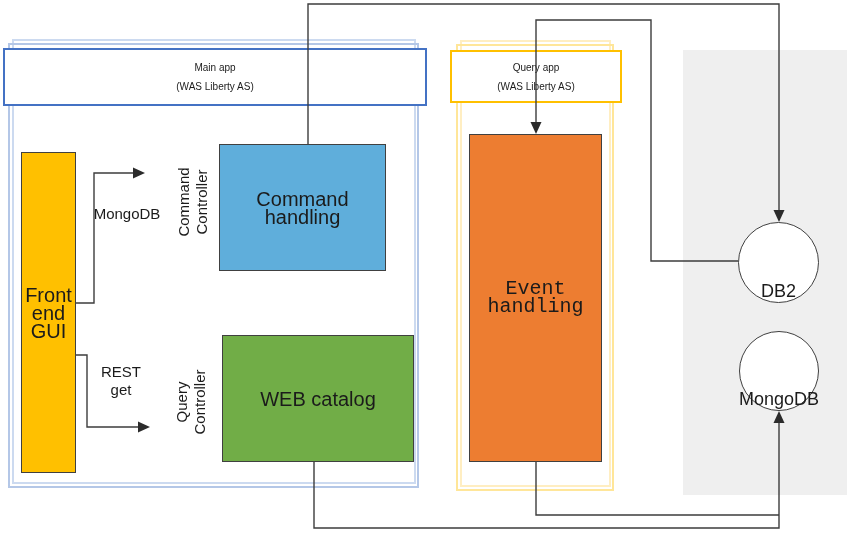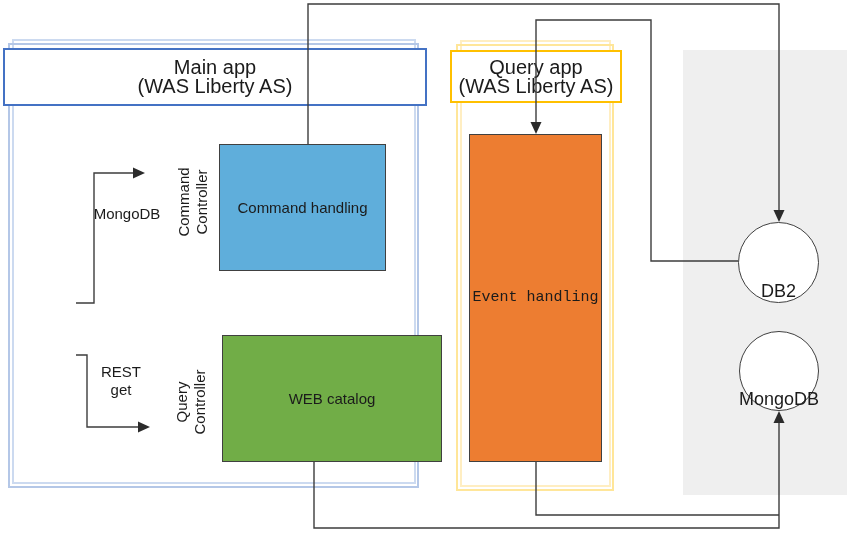--- a/index.html
+++ b/index.html
@@ -11,32 +11,32 @@
   
   .zone-db{left:683px;top:50px;width:164px;height:445px;background:#efefef;}
   
   .main-back{left:12px;top:39px;width:404px;height:445px;border:2px solid #ccdaf0;background:transparent;}
   .main-cont{left:8px;top:43px;width:411px;height:445px;border:2.5px solid #b4c7e7;background:transparent;}
   .event-back{left:460px;top:40px;width:151px;height:447px;border:2px solid #ffeec2;background:transparent;}
   .event-cont{left:456px;top:44px;width:158px;height:447px;border:2.5px solid #ffe699;background:transparent;}
   
   .titlebox{
     display:flex;flex-direction:column;align-items:center;justify-content:center;
-    background:#ffffff;font-size:20px;line-height:19px;text-align:center;
+    background:#ffffff;font-size:10px;line-height:19px;text-align:center;
   }
   .main-title{left:3px;top:48px;width:424px;height:58px;border:2.5px solid #4472c4;}
   .event-title{left:450px;top:50px;width:172px;height:53px;border:2.5px solid #ffc000;}
   
   .box{
     display:flex;flex-direction:column;align-items:center;justify-content:center;
-    font-size:15px;line-height:18px;text-align:center;border:1.4px solid #404040;
+    font-size:20px;line-height:18px;text-align:center;border:1.4px solid #404040;
   }
   .fe{left:21px;top:152px;width:55px;height:321px;background:#ffc000;}
   .cmd{left:219px;top:144px;width:167px;height:127px;background:#5faedb;}
-  .web{left:222px;top:335px;width:220px;height:127px;background:#71ad47;}
+  .web{left:222px;top:335px;width:192px;height:127px;background:#71ad47;}
   .evt{left:469px;top:134px;width:133px;height:328px;background:#ed7d31;font-family:Liberation Mono, monospace;}
   
   .vlabel{
     width:120px;height:36px;display:flex;flex-direction:column;align-items:center;justify-content:center;
     font-size:15px;line-height:18px;transform:rotate(-90deg);white-space:nowrap;
   }
   .cmd-ctrl{left:133px;top:184px;}
   .qry-ctrl{left:131px;top:384px;}
   
   .hlabel{font-size:15px;line-height:18px;text-align:center;}
@@ -68,20 +68,25 @@
 
   <div class="abs titlebox main-title">
     <span>Main app</span>
     <span>(WAS Liberty AS)</span>
   </div>
   <div class="abs titlebox event-title">
     <span>Query app</span>
     <span>(WAS Liberty AS)</span>
   </div>
 
+  <div class="abs box fe">
+    <span>Front</span>
+    <span>end</span>
+    <span>GUI</span>
+  </div>
   <div class="abs box cmd">
     <span>Command handling</span>
   </div>
   <div class="abs box web">
     <span>WEB catalog</span>
   </div>
   <div class="abs box evt">
     <span>Event handling</span>
   </div>
 

